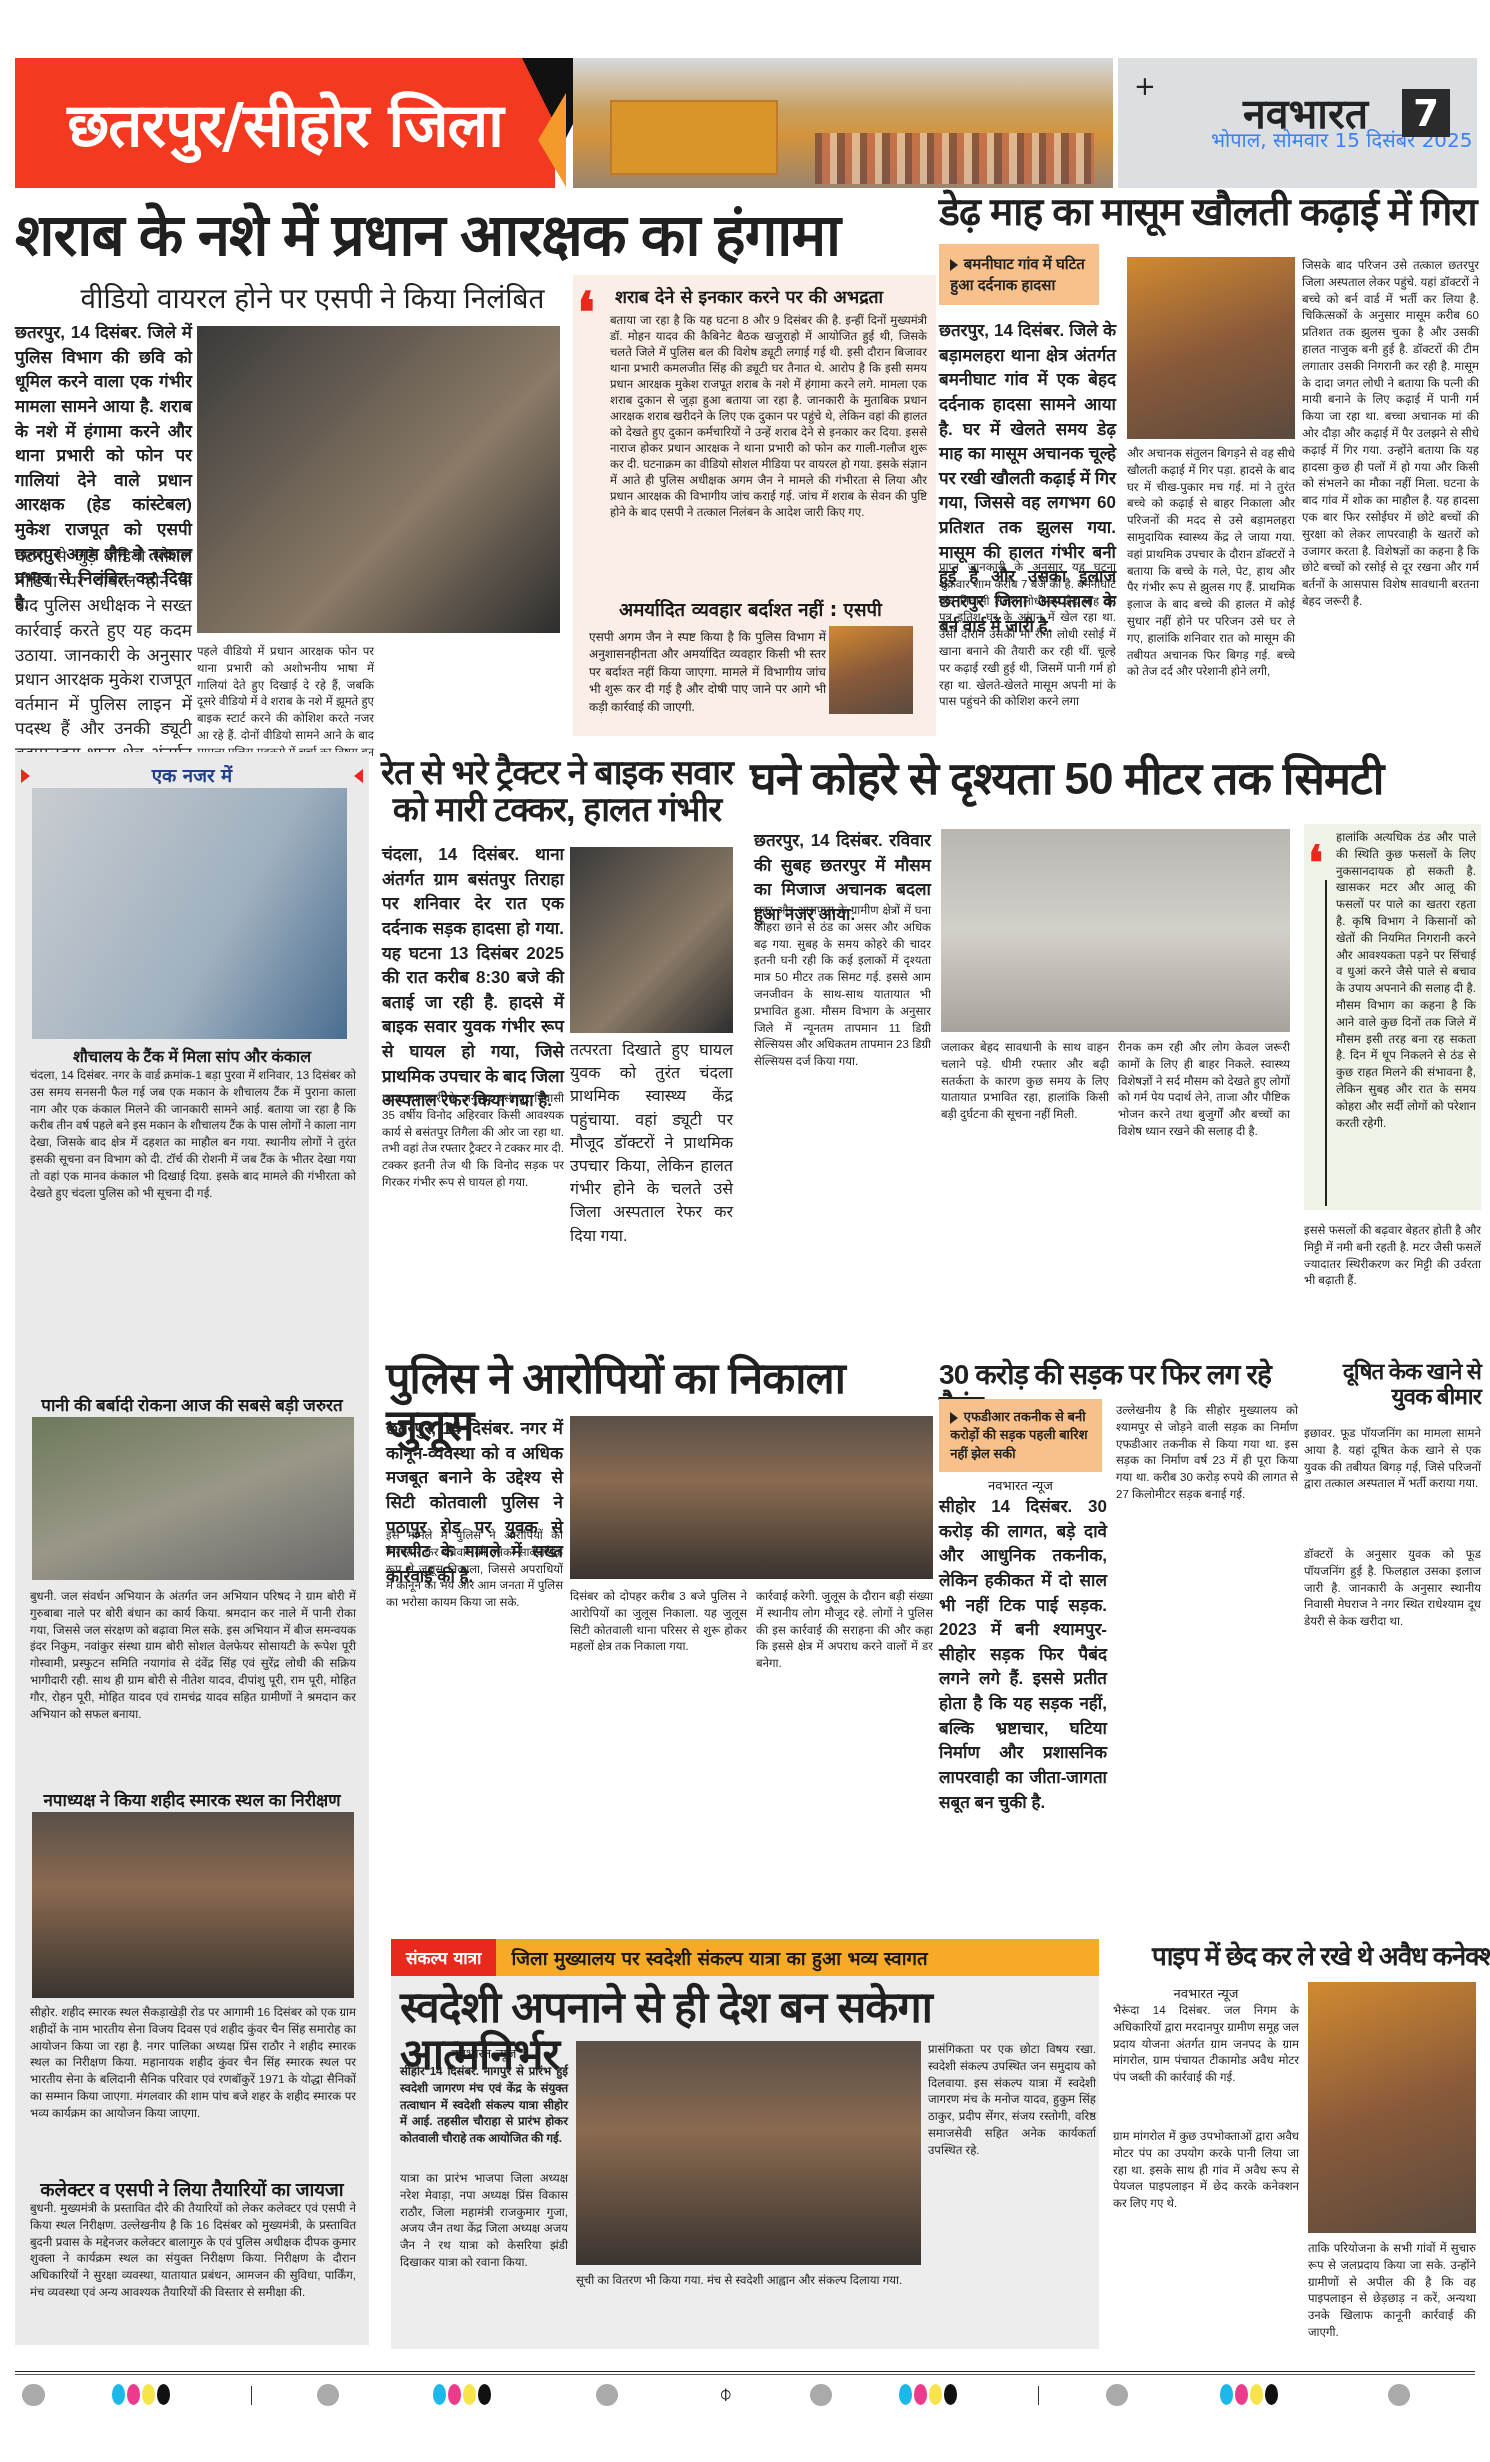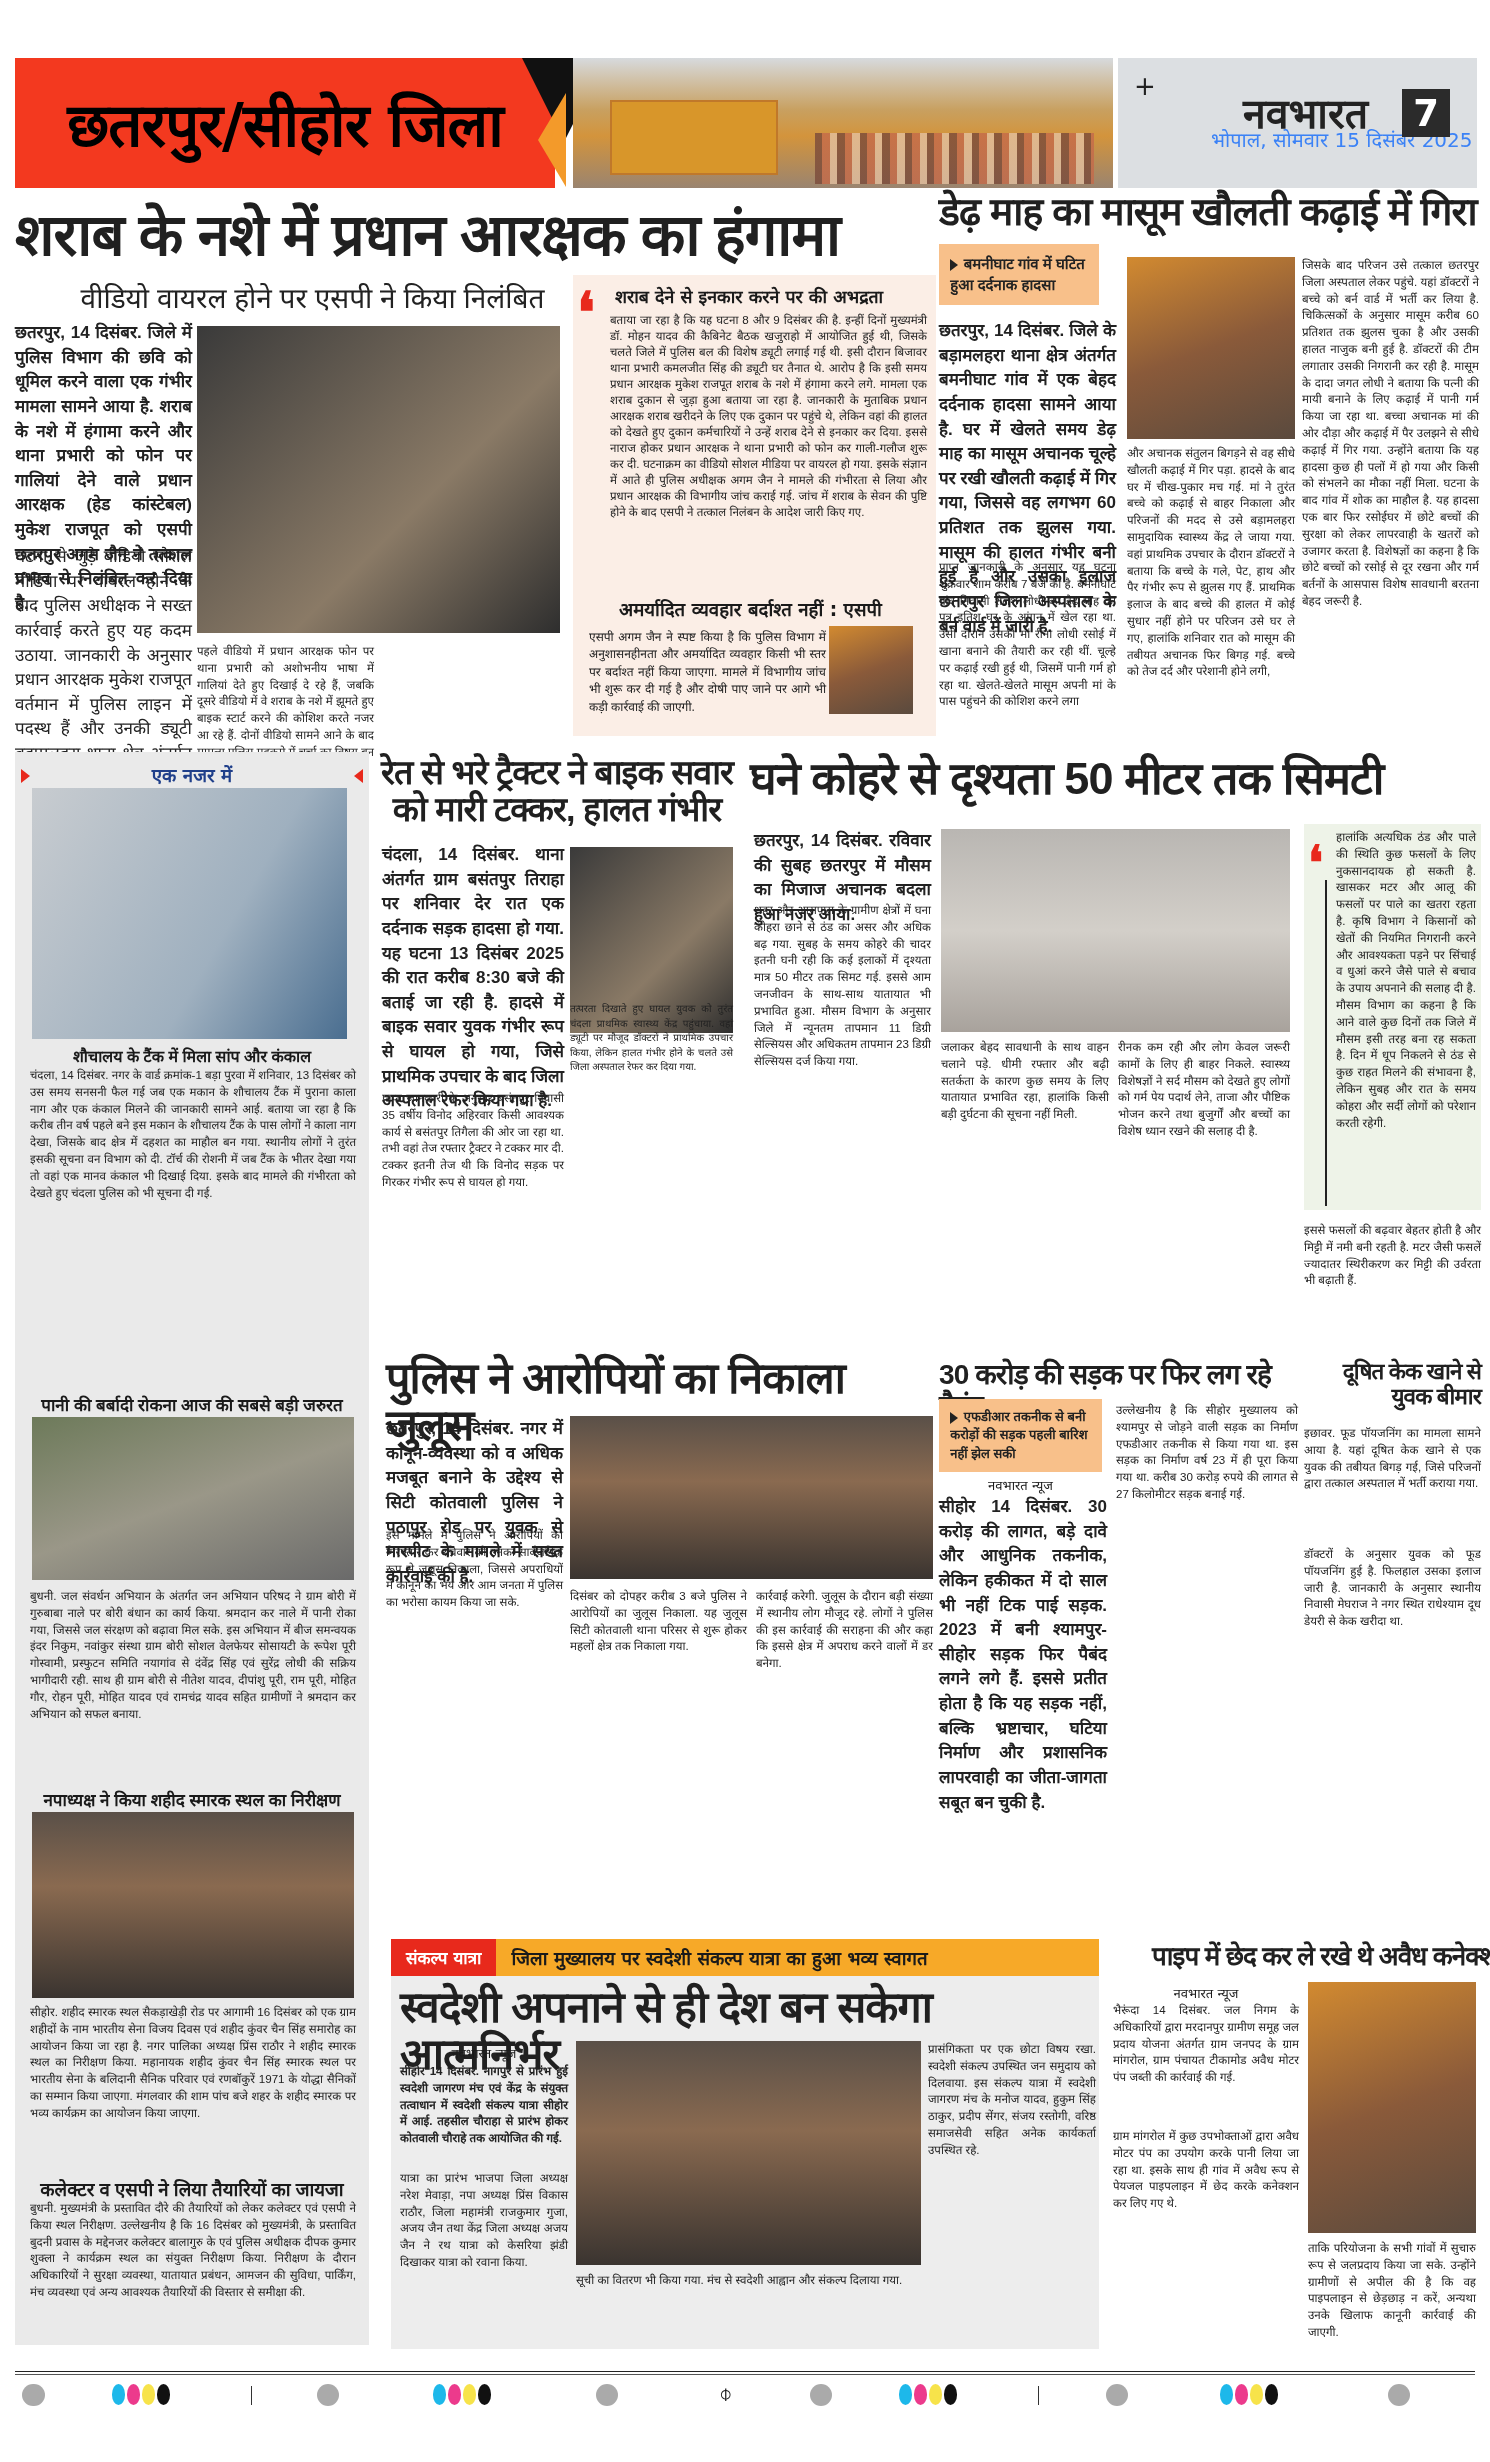--- a/index.html
+++ b/index.html
@@ -1,19 +1,19 @@
 <!DOCTYPE html>
 <html style="font-size:15px"><head>
 <meta charset="utf-8">
 <style>
   * { box-sizing: border-box; margin: 0; padding: 0; }
   body { width: 1490px; height: 2462px; background: #ffffff; font-family: "DejaVu Sans", sans-serif; color: #1a1a1a; position: relative; overflow: hidden; }
   .abs { position: absolute; }
   .masthead-red { left: 15px; top: 58px; width: 540px; height: 130px; background: #f3391f; display: flex; align-items: center; justify-content: center; }
-  .masthead-red span { color: #000000; font-family: "DejaVu Sans", sans-serif; font-weight: bold; font-size: 60px; letter-spacing: -0.9px; }
+  .masthead-red span { color: #ffffff; font-family: "DejaVu Sans", sans-serif; font-weight: bold; font-size: 60px; letter-spacing: -0.9px; }
   .masthead-tri-black { left: 522px; top: 58px; width: 0; height: 0; border-left: 42px solid transparent; border-right: 42px solid transparent; border-top: 84px solid #111; }
   .masthead-tri-orange { left: 538px; top: 93px; width: 0; height: 0; border-top: 47px solid transparent; border-bottom: 47px solid transparent; border-right: 28px solid #f39a2a; }
   .masthead-photo { left: 573px; top: 58px; width: 540px; height: 130px; background: linear-gradient(180deg, #d7dadd 0%, #c8a060 40%, #d3943c 60%, #9a8470 100%); }
   .masthead-photo .temple { position: absolute; left: 37px; top: 42px; width: 168px; height: 75px; background: #d8962a; border: 2.8px solid #c0782a; }
   .masthead-photo .crowd { position: absolute; left: 242px; top: 75px; width: 279px; height: 51px; background: repeating-linear-gradient(90deg, #7a4a3a 0 7.5px, #c46a4a 7.5px 15px, #e3c0a0 15px 22.4px); opacity: .8; }
   .masthead-right { left: 1118px; top: 58px; width: 359px; height: 130px; background: #dcdfe2; }
   .crosshair { left: 1134px; top: 73px; font-size: 26px; color: #222; line-height: 1; }
   .brand { left: 1243px; top: 84px; font-size: 41px; font-weight: bold; color: #222; font-family: "DejaVu Serif", serif; }
   .dateline { left: 1211px; top: 126px; font-size: 20px; color: #3b82f6; }
   .page-no { left: 1402px; top: 89px; width: 48px; height: 48px; background: #2b2b2b; color: #fff; font-size: 37px; font-weight: bold; display: flex; align-items: center; justify-content: center; }
@@ -105,21 +105,21 @@
 <div class="abs side-title" style="left:15px;top:1788px;width:354px;font-size:17px;">नपाध्यक्ष ने किया शहीद स्मारक स्थल का निरीक्षण</div>
 <div class="abs photo crowd" style="left:32px;top:1812px;width:322px;height:186px;"></div>
 <div class="abs body-text" style="left:30px;top:2004px;width:326px;font-size:11.6px;">सीहोर. शहीद स्मारक स्थल सैकड़ाखेड़ी रोड पर आगामी 16 दिसंबर को एक ग्राम शहीदों के नाम भारतीय सेना विजय दिवस एवं शहीद कुंवर चैन सिंह समारोह का आयोजन किया जा रहा है. नगर पालिका अध्यक्ष प्रिंस राठौर ने शहीद स्मारक स्थल का निरीक्षण किया. महानायक शहीद कुंवर चैन सिंह स्मारक स्थल पर भारतीय सेना के बलिदानी सैनिक परिवार एवं रणबॉकुरें 1971 के योद्धा सैनिकों का सम्मान किया जाएगा. मंगलवार की शाम पांच बजे शहर के शहीद स्मारक पर भव्य कार्यक्रम का आयोजन किया जाएगा.</div>
 <div class="abs side-title" style="left:15px;top:2176px;width:354px;font-size:18.6px;">कलेक्टर व एसपी ने लिया तैयारियों का जायजा</div>
 <div class="abs body-text" style="left:30px;top:2200px;width:326px;font-size:11.6px;">बुधनी. मुख्यमंत्री के प्रस्तावित दौरे की तैयारियों को लेकर कलेक्टर एवं एसपी ने किया स्थल निरीक्षण. उल्लेखनीय है कि 16 दिसंबर को मुख्यमंत्री, के प्रस्तावित बुदनी प्रवास के मद्देनजर कलेक्टर बालागुरु के एवं पुलिस अधीक्षक दीपक कुमार शुक्ला ने कार्यक्रम स्थल का संयुक्त निरीक्षण किया. निरीक्षण के दौरान अधिकारियों ने सुरक्षा व्यवस्था, यातायात प्रबंधन, आमजन की सुविधा, पार्किंग, मंच व्यवस्था एवं अन्य आवश्यक तैयारियों की विस्तार से समीक्षा की.</div>
 
 <div class="abs headline" style="left:373px;top:754px;width:368px;font-size:34px;text-align:center;">रेत से भरे ट्रैक्टर ने बाइक सवार को मारी टक्कर, हालत गंभीर</div>
 <div class="abs body-text bold-lead" style="left:382px;top:843px;width:182px;">चंदला, 14 दिसंबर. थाना अंतर्गत ग्राम बसंतपुर तिराहा पर शनिवार देर रात एक दर्दनाक सड़क हादसा हो गया. यह घटना 13 दिसंबर 2025 की रात करीब 8:30 बजे की बताई जा रही है. हादसे में बाइक सवार युवक गंभीर रूप से घायल हो गया, जिसे प्राथमिक उपचार के बाद जिला अस्पताल रेफर किया गया है.</div>
 <div class="abs body-text" style="left:382px;top:1090px;width:182px;font-size:11.6px;">प्राप्त जानकारी के अनुसार बसंतपुर निवासी 35 वर्षीय विनोद अहिरवार किसी आवश्यक कार्य से बसंतपुर तिगैला की ओर जा रहा था. तभी वहां तेज रफ्तार ट्रैक्टर ने टक्कर मार दी. टक्कर इतनी तेज थी कि विनोद सड़क पर गिरकर गंभीर रूप से घायल हो गया.</div>
 <div class="abs photo dark" style="left:570px;top:847px;width:163px;height:186px;"></div>
-<div class="abs body-text" style="left:570px;top:1002px;width:163px;font-size:10px;">तत्परता दिखाते हुए घायल युवक को तुरंत चंदला प्राथमिक स्वास्थ्य केंद्र पहुंचाया. वहां ड्यूटी पर मौजूद डॉक्टरों ने प्राथमिक उपचार किया, लेकिन हालत गंभीर होने के चलते उसे जिला अस्पताल रेफर कर दिया गया.</div>
+<div class="abs body-text" style="left:570px;top:1038px;width:163px;font-size:16px;">तत्परता दिखाते हुए घायल युवक को तुरंत चंदला प्राथमिक स्वास्थ्य केंद्र पहुंचाया. वहां ड्यूटी पर मौजूद डॉक्टरों ने प्राथमिक उपचार किया, लेकिन हालत गंभीर होने के चलते उसे जिला अस्पताल रेफर कर दिया गया.</div>
 
 <div class="abs headline" style="left:750px;top:754px;width:736px;font-size:45px;">घने कोहरे से दृश्यता 50 मीटर तक सिमटी</div>
 <div class="abs body-text bold-lead" style="left:754px;top:829px;width:177px;">छतरपुर, 14 दिसंबर. रविवार की सुबह छतरपुर में मौसम का मिजाज अचानक बदला हुआ नजर आया.</div>
 <div class="abs body-text" style="left:754px;top:902px;width:177px;font-size:11.6px;">शहर और आसपास के ग्रामीण क्षेत्रों में घना कोहरा छाने से ठंड का असर और अधिक बढ़ गया. सुबह के समय कोहरे की चादर इतनी घनी रही कि कई इलाकों में दृश्यता मात्र 50 मीटर तक सिमट गई. इससे आम जनजीवन के साथ-साथ यातायात भी प्रभावित हुआ. मौसम विभाग के अनुसार जिले में न्यूनतम तापमान 11 डिग्री सेल्सियस और अधिकतम तापमान 23 डिग्री सेल्सियस दर्ज किया गया.</div>
 <div class="abs photo fog" style="left:941px;top:829px;width:349px;height:203px;"></div>
 <div class="abs body-text" style="left:941px;top:1039px;width:168px;font-size:11.6px;">जलाकर बेहद सावधानी के साथ वाहन चलाने पड़े. धीमी रफ्तार और बढ़ी सतर्कता के कारण कुछ समय के लिए यातायात प्रभावित रहा, हालांकि किसी बड़ी दुर्घटना की सूचना नहीं मिली.</div>
 <div class="abs body-text" style="left:1118px;top:1039px;width:172px;font-size:11.6px;">रीनक कम रही और लोग केवल जरूरी कामों के लिए ही बाहर निकले. स्वास्थ्य विशेषज्ञों ने सर्द मौसम को देखते हुए लोगों को गर्म पेय पदार्थ लेने, ताजा और पौष्टिक भोजन करने तथा बुजुर्गों और बच्चों का विशेष ध्यान रखने की सलाह दी है.</div>
 <div class="abs green-panel" style="left:1304px;top:824px;width:177px;height:386px;"></div>
 <div class="abs quote-mark" style="left:1308px;top:849px;font-size:47px;">❛</div>
 <div class="abs" style="left:1325px;top:880px;width:1.9px;height:326px;background:#222;"></div>

